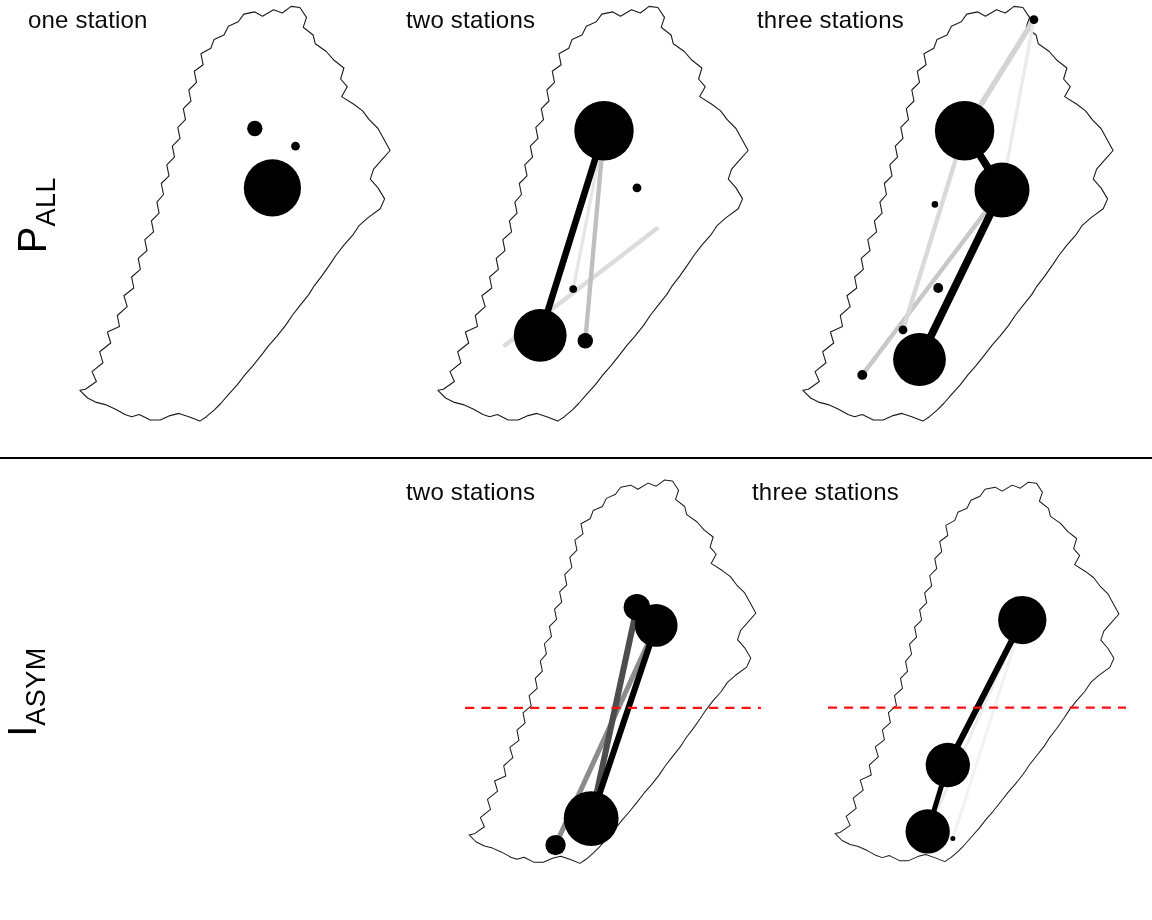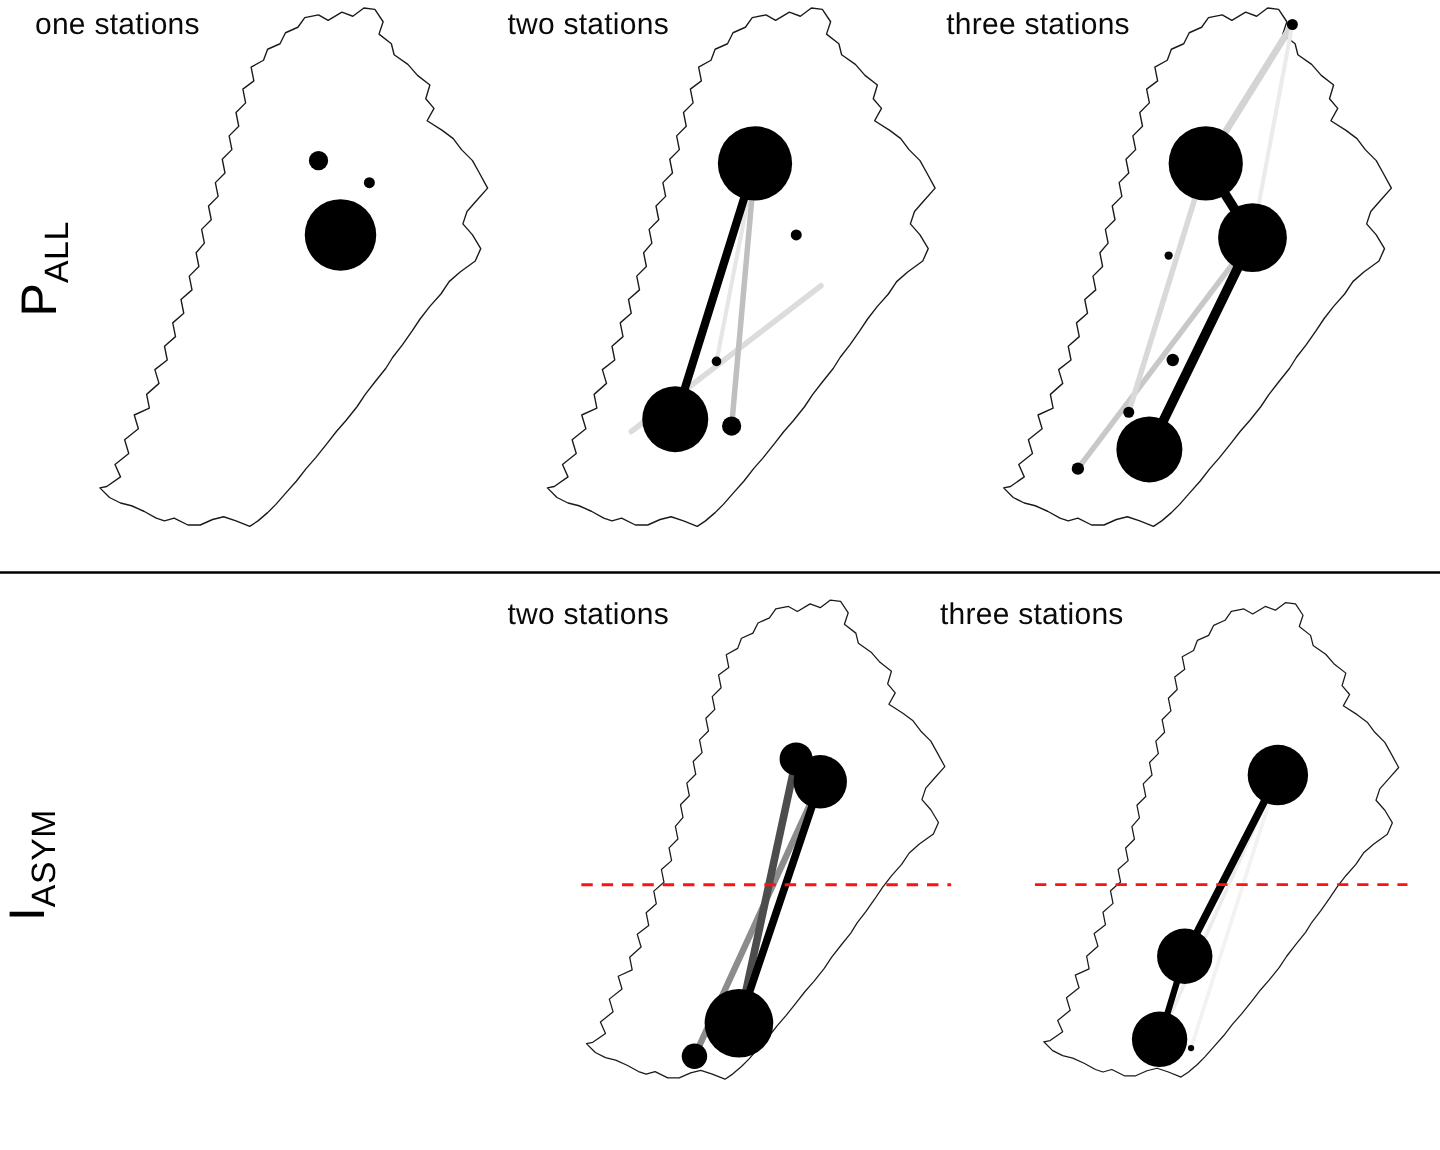--- a/index.html
+++ b/index.html
@@ -25,21 +25,21 @@
 </head>
 <body>
 
 <div class="row-label" style="left:-63px;top:185px">
   <span class="big">P</span><span class="sub">ALL</span>
 </div>
 <div class="row-label" style="left:-73px;top:662px">
   <span class="big">I</span><span class="sub">ASYM</span>
 </div>
 
-<div class="panel-title" style="left:28px;top:6px">one stations</div>
+<div class="panel-title" style="left:28px;top:6px">one station</div>
 <div class="panel-title" style="left:406px;top:6px">two stations</div>
 <div class="panel-title" style="left:757px;top:6px">three stations</div>
 <div class="panel-title" style="left:406px;top:478px">two stations</div>
 <div class="panel-title" style="left:752px;top:478px">three stations</div>
 
 <svg class="map-panel" style="left:70px;top:2px" width="330" height="462" viewBox="0 0 300 420">
     <path d="M209,5 L215,14 L212,23 L221,30 L223,38 L233,45 L240,53 L249,60 L246,70 L252,77 L247,86 L258,93 L266,99 L272,107 L280,115 L285,124 L291,135 L283,144 L276,152 L273,161 L280,169 L286,179 L282,188 L271,196 L263,203 L257,212 L249,221 L242,230 L236,239 L229,249 L222,258 L217,266 L209,276 L202,285 L196,294 L188,304 L181,312 L174,321 L166,331 L159,339 L152,348 L144,357 L137,365 L131,371 L124,377 L118,381 L108,377 L99,374 L91,376 L82,380 L73,380 L63,375 L56,377 L50,375 L41,370 L32,366 L24,364 L16,360 L9,353 L14,352 L24,345 L20,336 L30,328 L27,318 L37,310 L34,300 L45,295 L43,285 L52,277 L49,267 L58,260 L56,250 L64,243 L62,233 L70,226 L68,216 L76,209 L74,199 L81,192 L79,182 L85,175 L83,165 L90,158 L88,148 L95,141 L93,131 L100,124 L98,114 L105,107 L103,97 L110,90 L108,80 L115,73 L113,63 L121,57 L119,47 L128,42 L131,34 L140,30 L144,22 L153,18 L158,11 L168,9 L175,13 L185,7 L193,10 L201,4 Z" fill="#ffffff" stroke="#1a1a1a" stroke-width="1" stroke-linejoin="round"></path>
     <circle cx="168" cy="115" r="7" fill="#000000"></circle>
     <circle cx="205" cy="131" r="4" fill="#000000"></circle>
     <circle cx="184" cy="169" r="26" fill="#000000"></circle>

